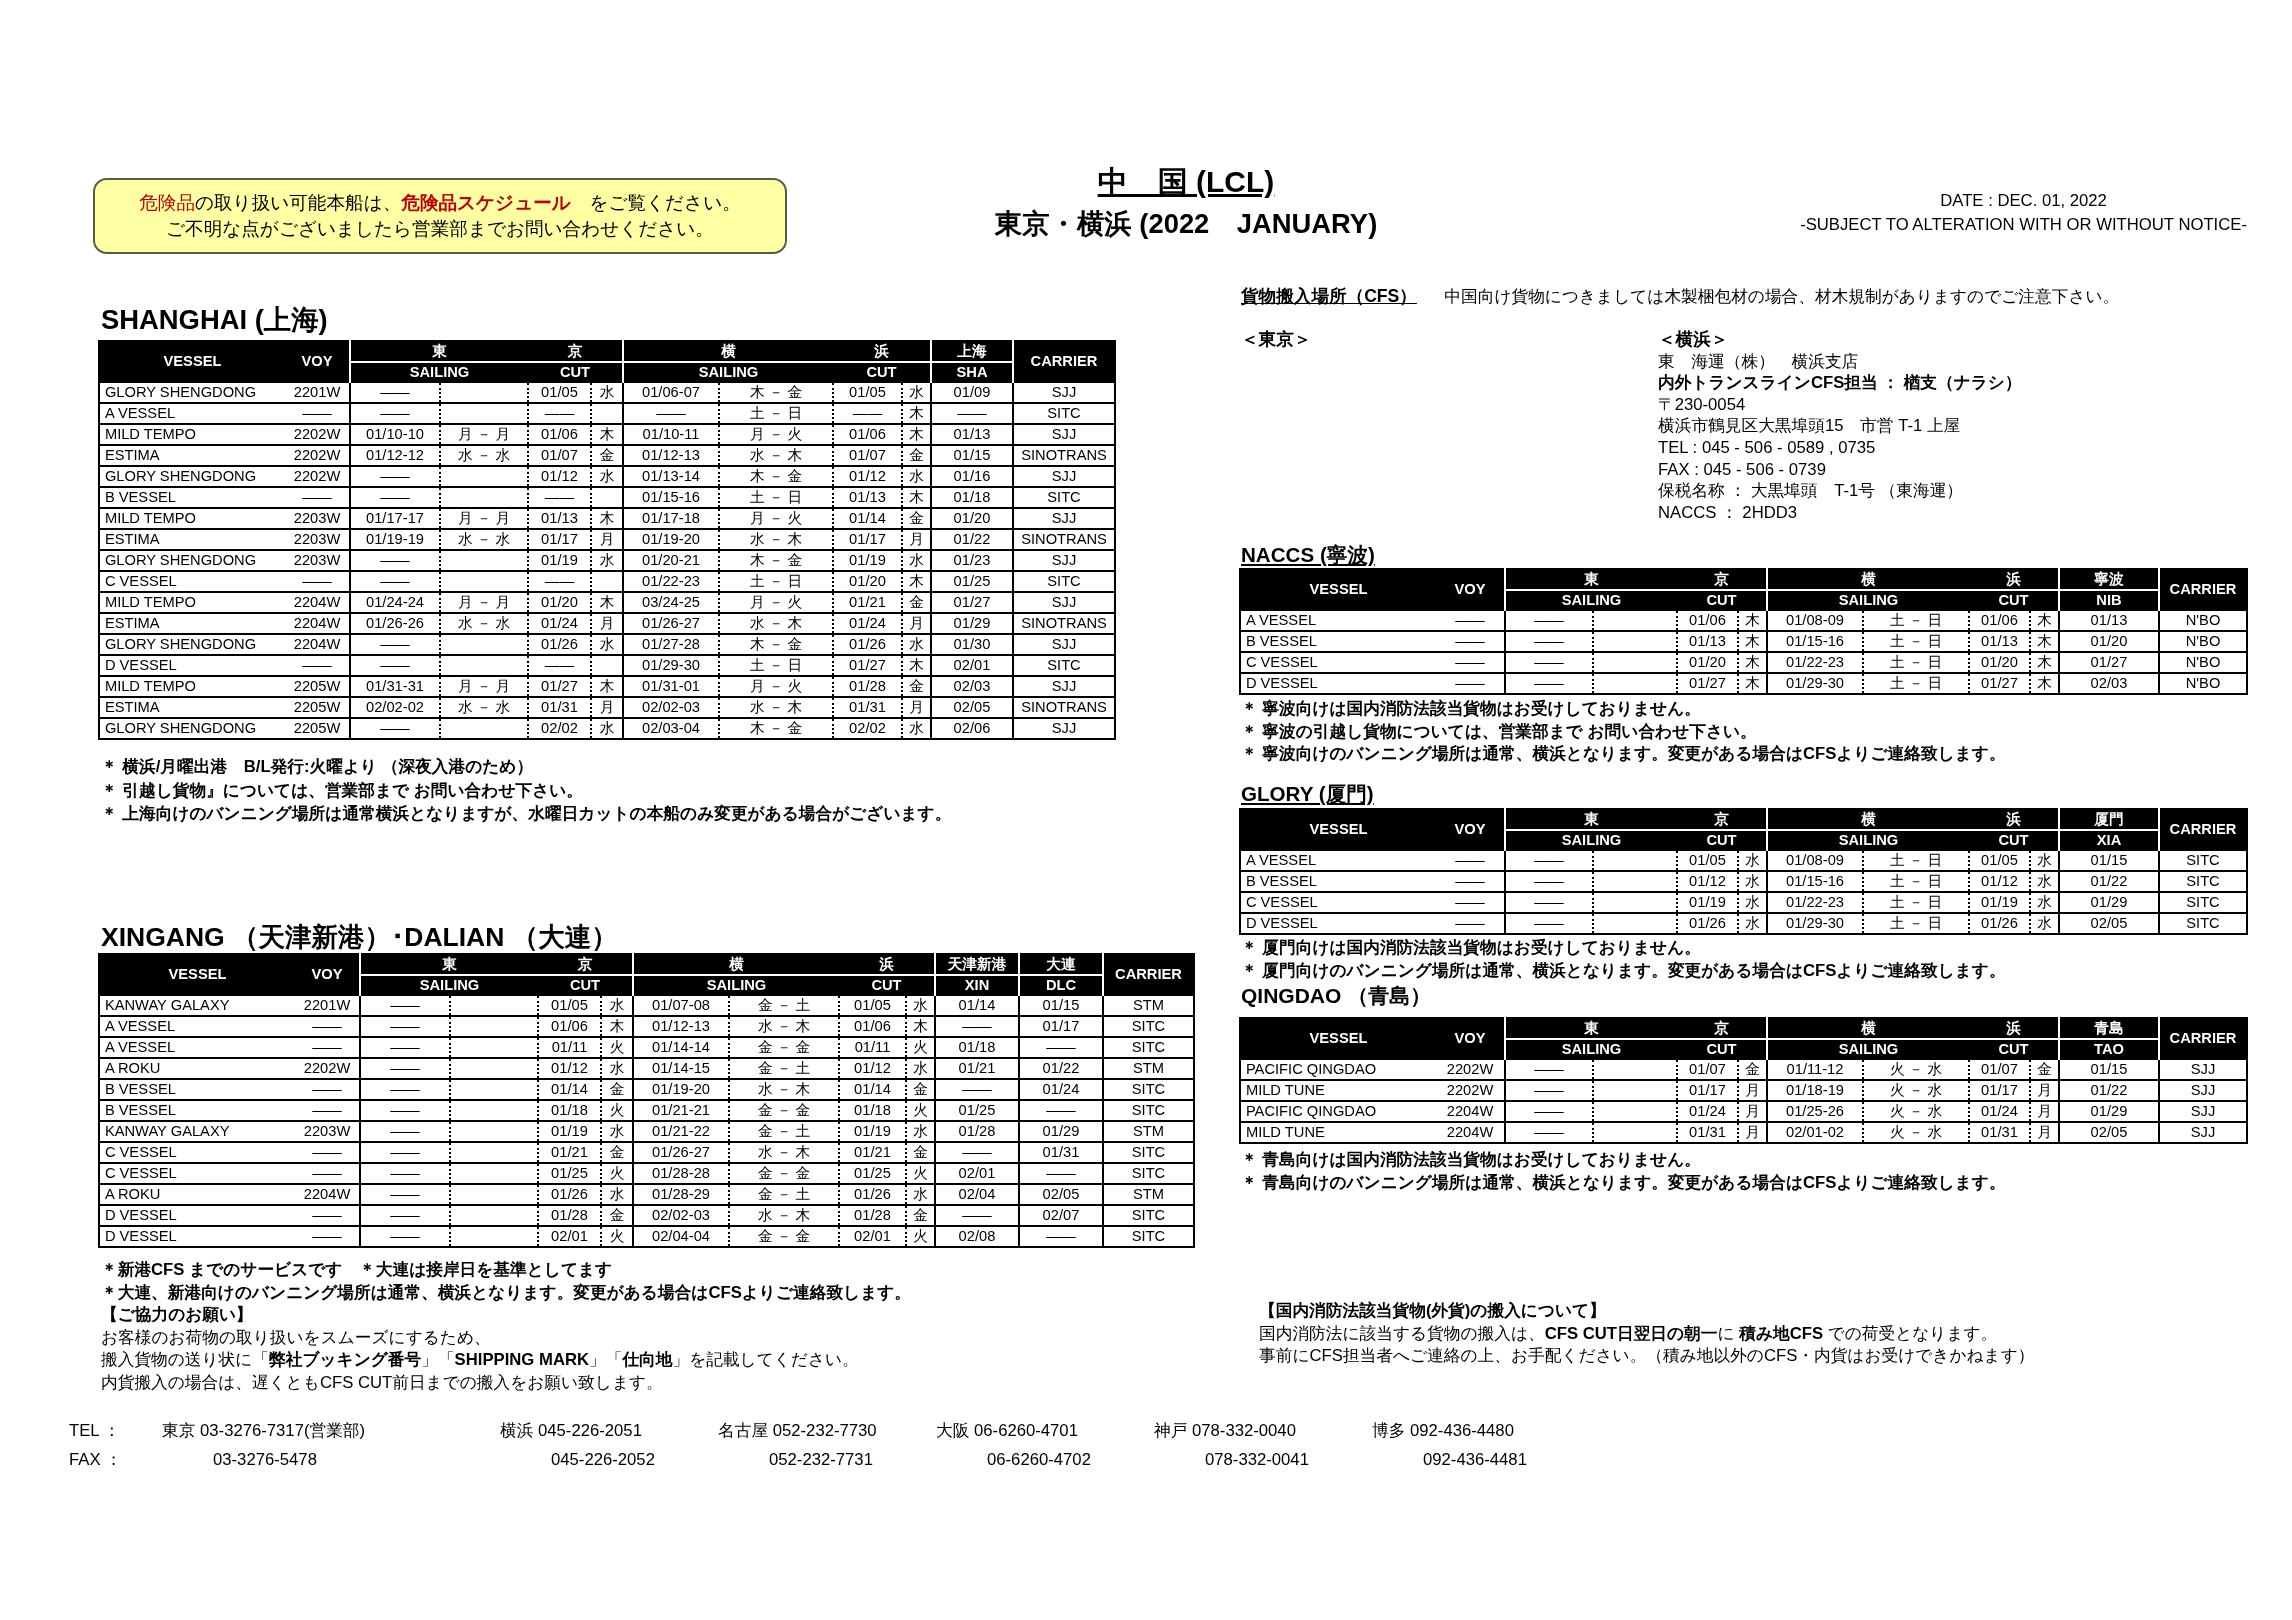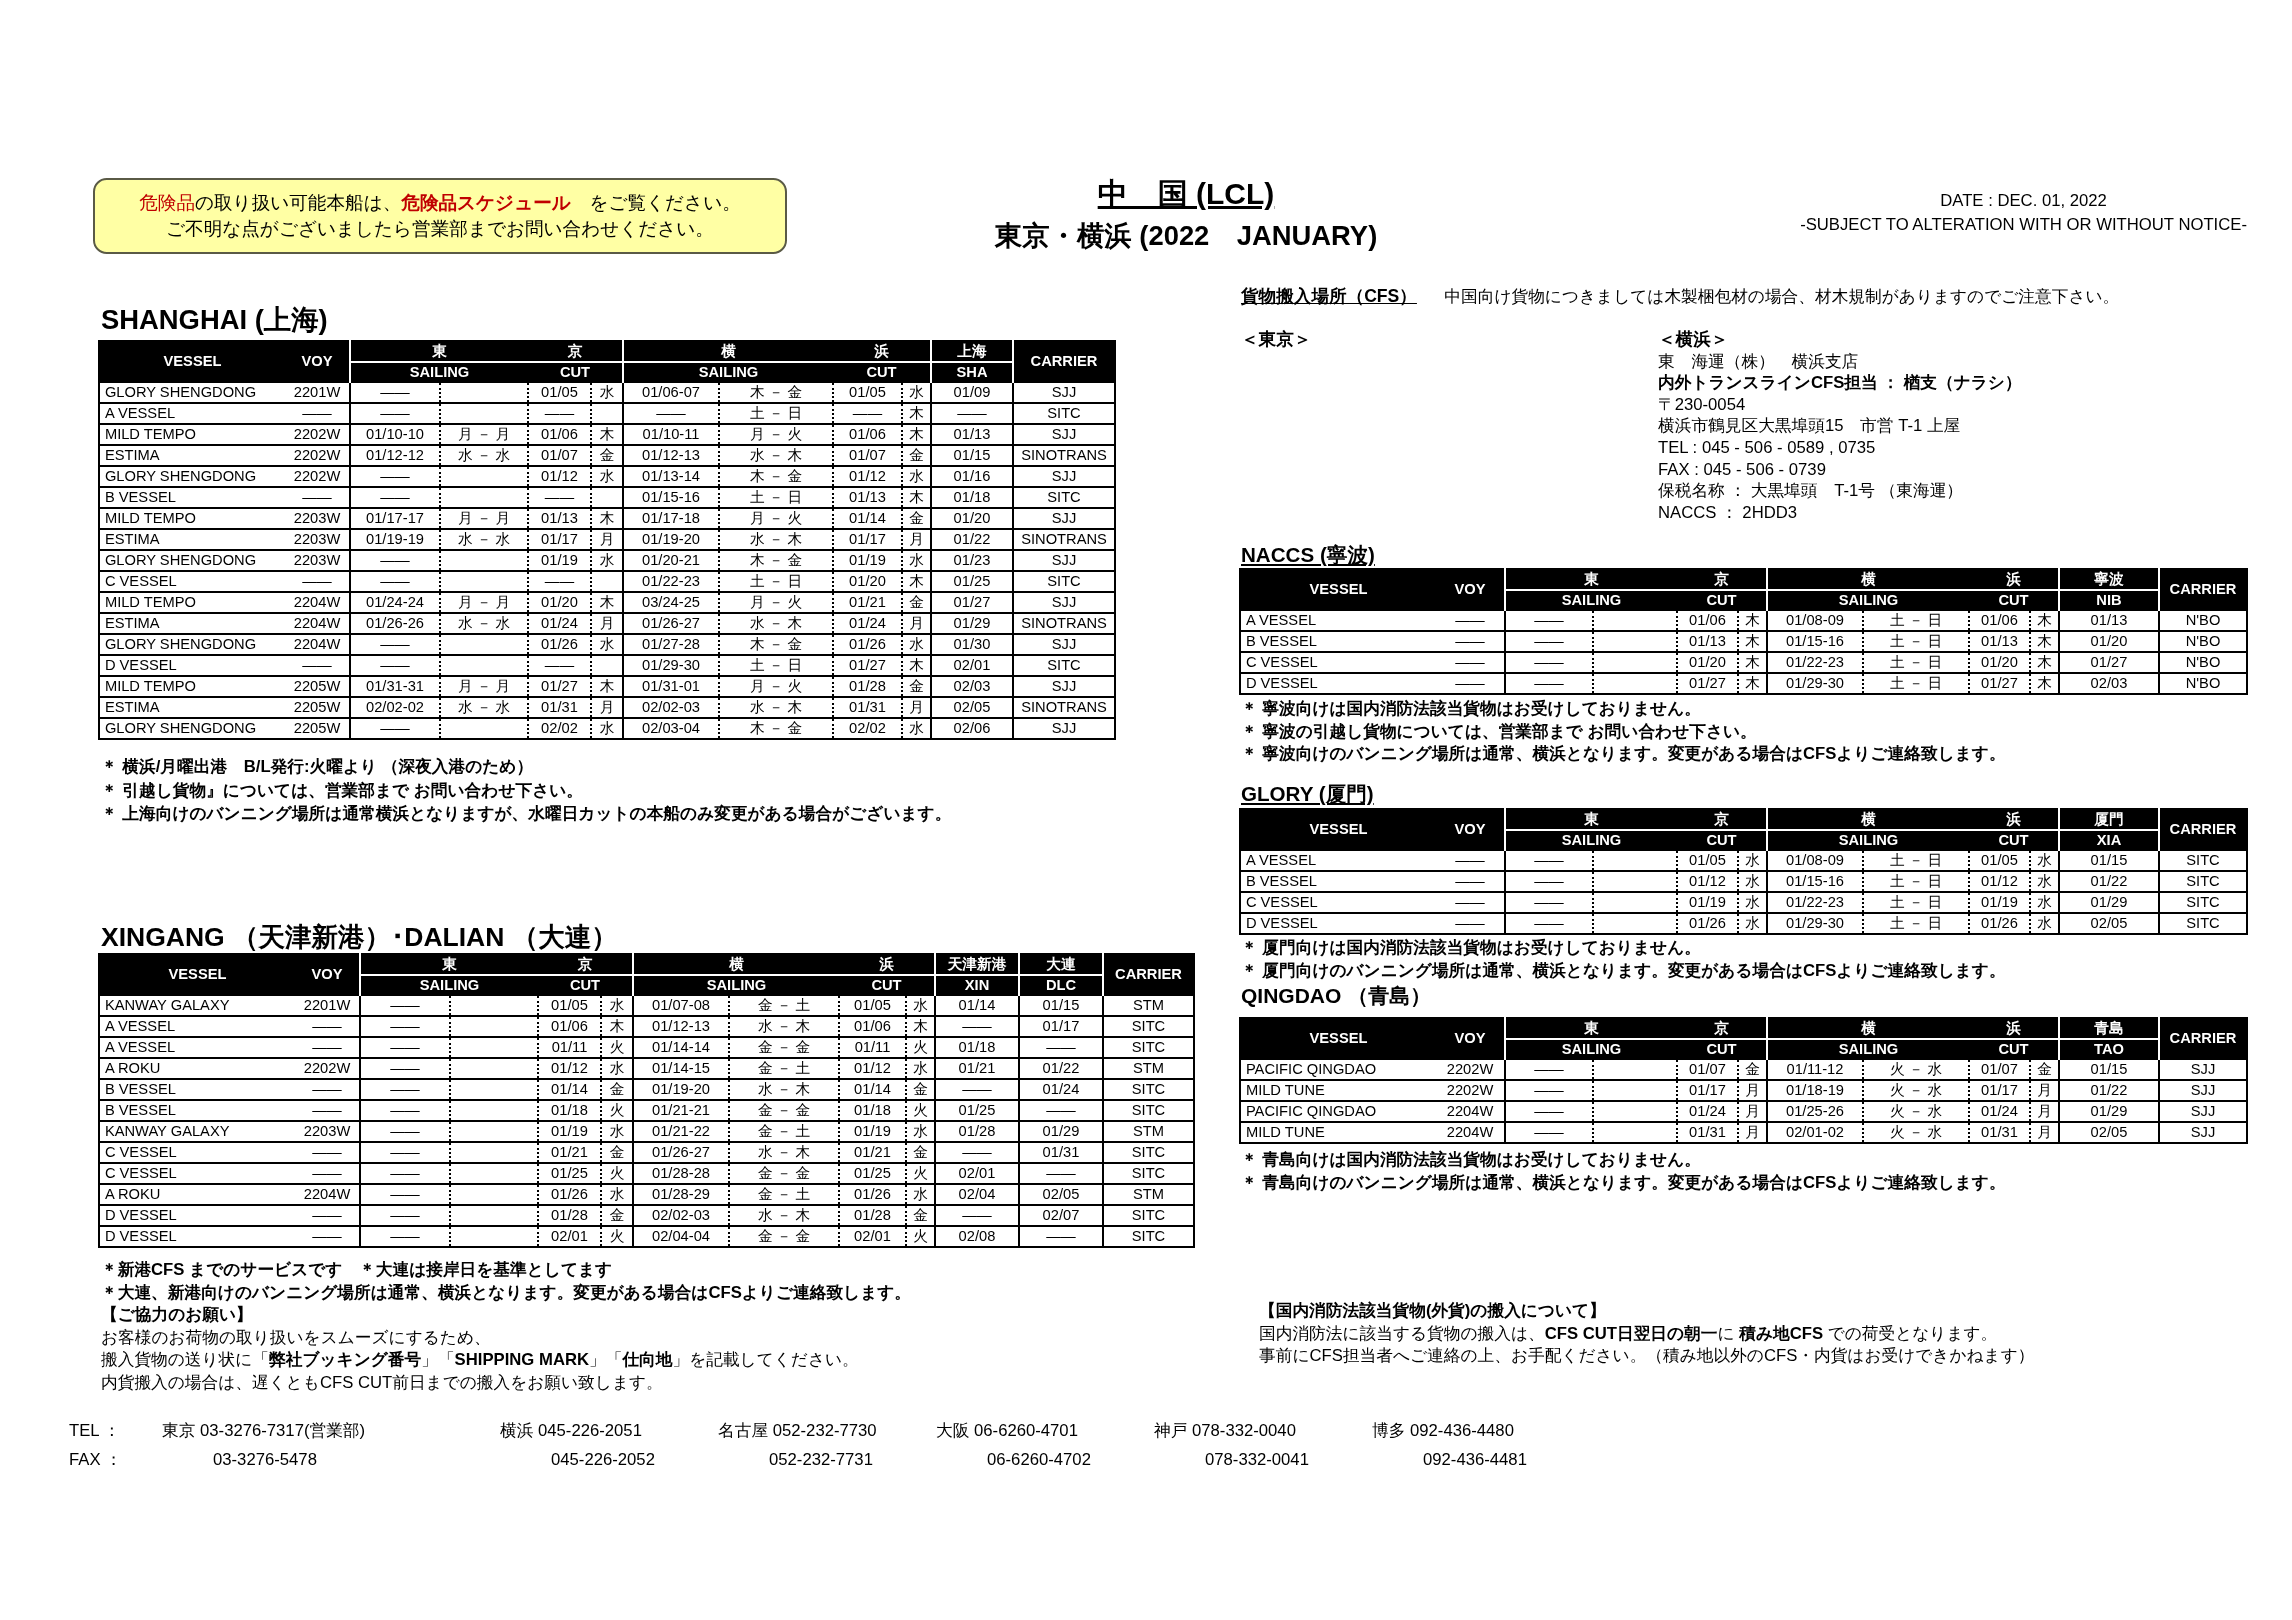--- a/index.html
+++ b/index.html
@@ -7,21 +7,21 @@
   .page { position:relative; width:2293px; height:1620px; background:#ffffff;
           font-family:"Liberation Sans", sans-serif; color:#000; overflow:hidden; }
 
   
   .warning-box { position:absolute; left:93px; top:178px; width:694px; height:76px;
     background:#ffffa4; border:2px solid #5a5a46; border-radius:13.7px;
     text-align:center; font-size:18.6px; line-height:26.5px; padding-top:9.8px; }
   .red { color:#c00000; }
   .red-bold { color:#c00000; font-weight:bold; }
 
-  .doc-title { position:absolute; left:882px; top:162px; width:608px; text-align:center;margin-top:12px; }
+  .doc-title { position:absolute; left:882px; top:162px; width:608px; text-align:center; }
   .doc-title-1 { font-size:30px; font-weight:bold; }
   .doc-title-1 span { text-decoration:underline; }
   .doc-title-2 { font-size:27.4px; font-weight:bold; margin-top:2.9px; }
 
   .date-block { position:absolute; right:46px; top:165px; text-align:center; font-size:16.7px; line-height:23.5px;margin-top:24px; }
 
   .sec-heading { position:absolute; font-weight:bold; white-space:nowrap; }
   #h-shanghai { left:101px; top:302px; font-size:27.4px; }
   #h-xingang  { left:101px; top:919px; font-size:26.5px; }
   #h-ningbo   { left:1241px; top:541px; font-size:20.6px; text-decoration:underline; }

